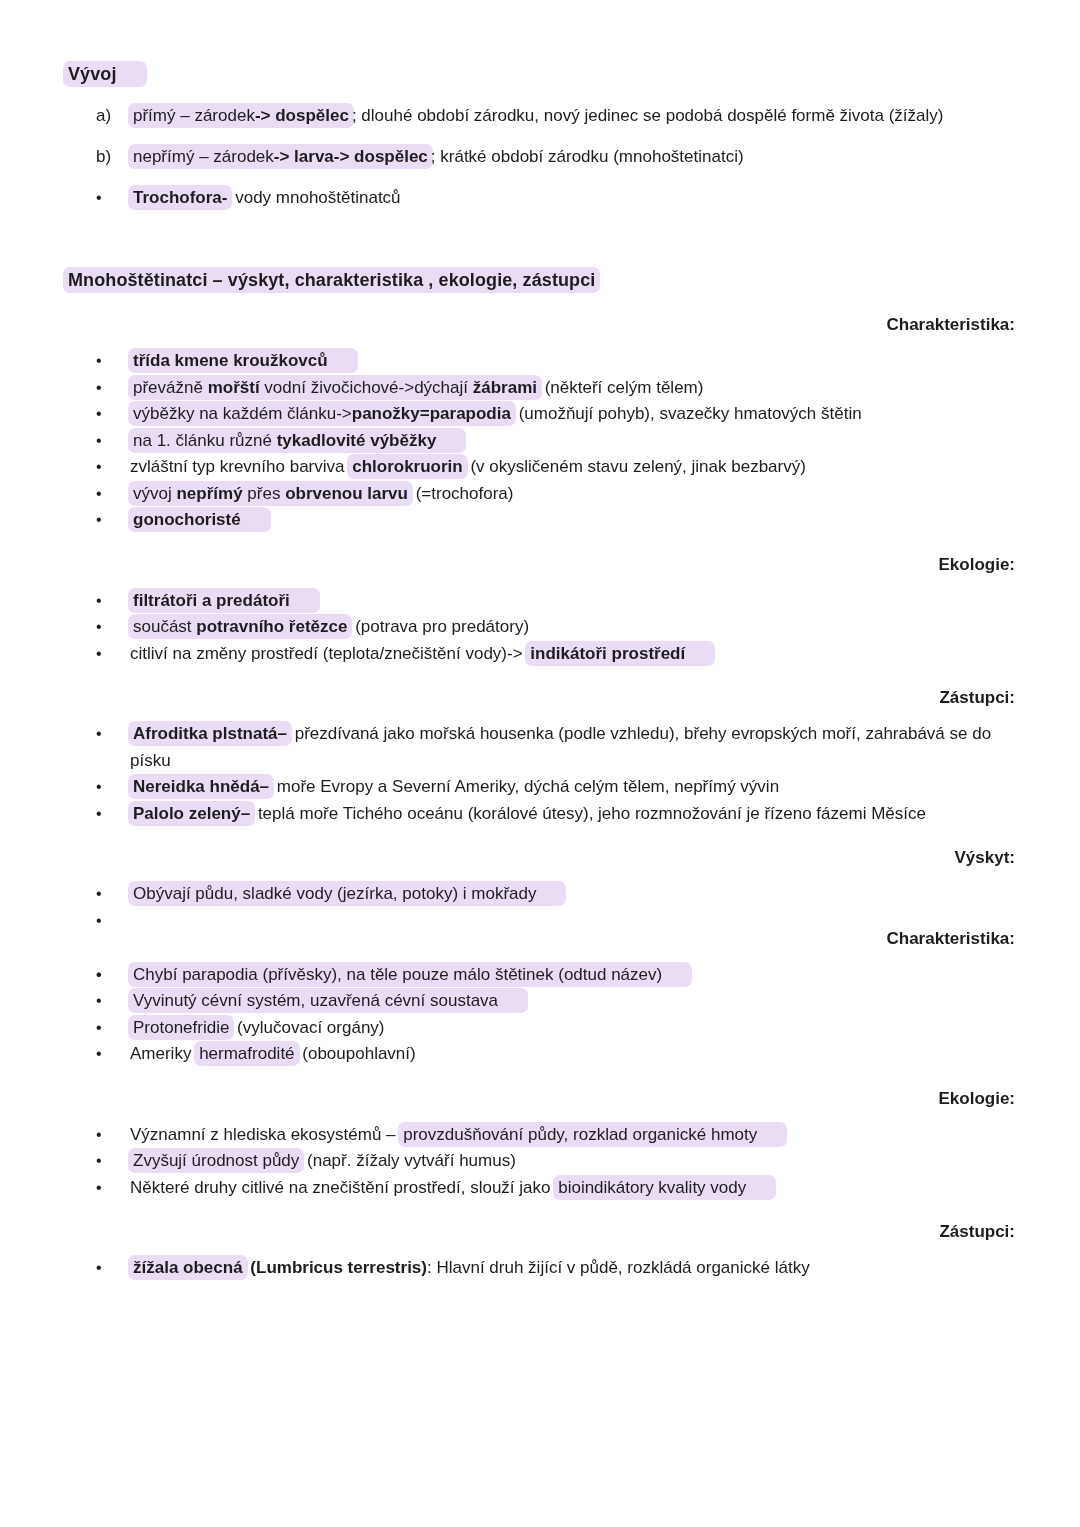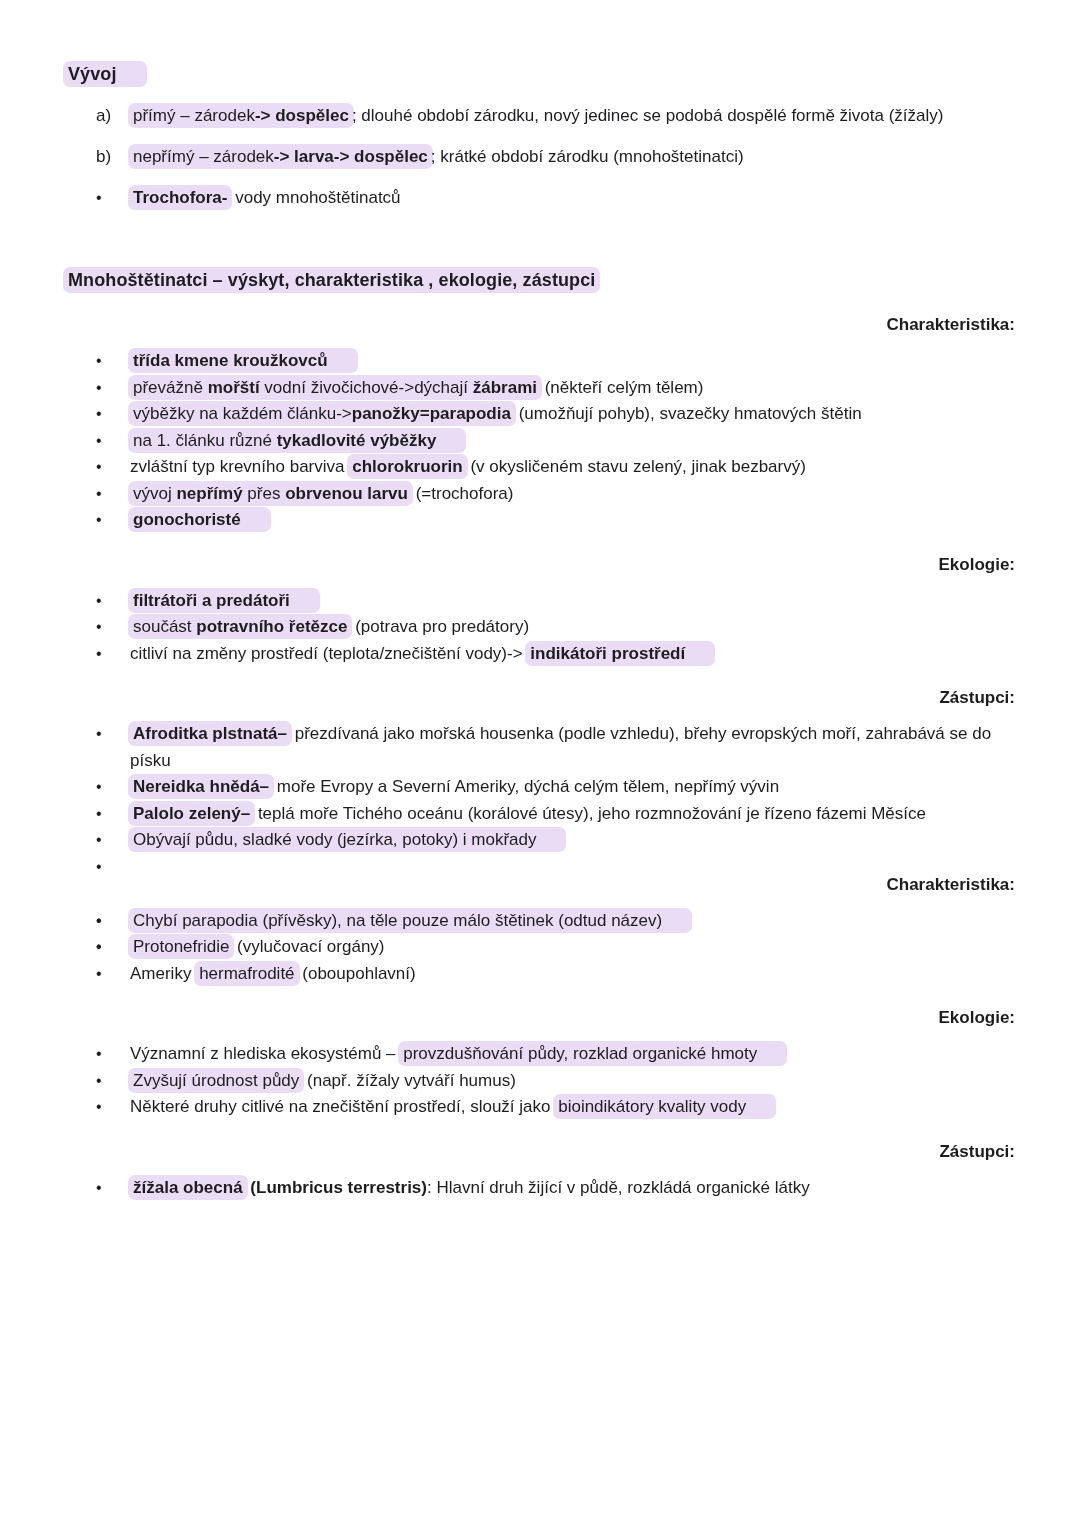--- a/index.html
+++ b/index.html
@@ -58,26 +58,27 @@
     <div class="blk b-bullet"><span class="marker">•</span><span class="hl"><span class="seg">vývoj </span><span class="seg bold">nepřímý</span><span class="seg"> přes </span><span class="seg bold">obrvenou larvu</span></span><span class="seg"> (=trochofora)</span></div>
     <div class="blk b-bullet"><span class="marker">•</span><span class="hl hl-end"><span class="seg bold">gonochoristé</span></span></div>
     <div class="blk b-label"><span class="seg bold">Ekologie:</span></div>
     <div class="blk b-bullet"><span class="marker">•</span><span class="hl hl-end"><span class="seg bold">filtrátoři a predátoři</span></span></div>
     <div class="blk b-bullet"><span class="marker">•</span><span class="hl"><span class="seg">součást </span><span class="seg bold">potravního řetězce</span></span><span class="seg"> (potrava pro predátory)</span></div>
     <div class="blk b-bullet"><span class="marker">•</span><span class="seg">citliví na změny prostředí (teplota/znečištění vody)-&gt; </span><span class="hl hl-end"><span class="seg bold">indikátoři prostředí</span></span></div>
     <div class="blk b-label"><span class="seg bold">Zástupci:</span></div>
     <div class="blk b-bullet"><span class="marker">•</span><span class="hl"><span class="seg bold">Afroditka plstnatá–</span></span><span class="seg"> přezdívaná jako mořská housenka (podle vzhledu), břehy evropských moří, zahrabává se do písku</span></div>
     <div class="blk b-bullet"><span class="marker">•</span><span class="hl"><span class="seg bold">Nereidka hnědá–</span></span><span class="seg"> moře Evropy a Severní Ameriky, dýchá celým tělem, nepřímý vývin</span></div>
     <div class="blk b-bullet"><span class="marker">•</span><span class="hl"><span class="seg bold">Palolo zelený–</span></span><span class="seg"> teplá moře Tichého oceánu (korálové útesy), jeho rozmnožování je řízeno fázemi Měsíce</span></div>
+    <div class="blk b-label"><span class="seg bold">Výskyt:</span></div>
     <div class="blk b-bullet"><span class="marker">•</span><span class="hl hl-end"><span class="seg">Obývají půdu, sladké vody (jezírka, potoky) i mokřady</span></span></div>
     <div class="blk b-bullet"><span class="marker">•</span></div>
     <div class="blk b-label"><span class="seg bold">Charakteristika:</span></div>
     <div class="blk b-bullet"><span class="marker">•</span></div>
     <div class="blk b-bullet"><span class="marker">•</span><span class="hl hl-end"><span class="seg">Chybí parapodia (přívěsky), na těle pouze málo štětinek (odtud název)</span></span></div>
-    <div class="blk b-bullet"><span class="marker">•</span></div>
+    <div class="blk b-bullet"><span class="marker">•</span><span class="hl hl-end"><span class="seg">Vyvinutý cévní systém, uzavřená cévní soustava</span></span></div>
     <div class="blk b-bullet"><span class="marker">•</span><span class="hl"><span class="seg">Protonefridie</span></span><span class="seg"> (vylučovací orgány)</span></div>
     <div class="blk b-bullet"><span class="marker">•</span><span class="seg">Ameriky </span><span class="hl"><span class="seg">hermafrodité</span></span><span class="seg"> (oboupohlavní)</span></div>
     <div class="blk b-label"><span class="seg bold">Ekologie:</span></div>
     <div class="blk b-bullet"><span class="marker">•</span><span class="seg">Významní z hlediska ekosystémů – </span><span class="hl hl-end"><span class="seg">provzdušňování půdy, rozklad organické hmoty</span></span></div>
     <div class="blk b-bullet"><span class="marker">•</span><span class="hl"><span class="seg">Zvyšují úrodnost půdy</span></span><span class="seg"> (např. žížaly vytváří humus)</span></div>
     <div class="blk b-bullet"><span class="marker">•</span><span class="seg">Některé druhy citlivé na znečištění prostředí, slouží jako </span><span class="hl hl-end"><span class="seg">bioindikátory kvality vody</span></span></div>
     <div class="blk b-label"><span class="seg bold">Zástupci:</span></div>
     <div class="blk b-bullet"><span class="marker">•</span><span class="hl"><span class="seg bold">žížala obecná</span></span><span class="seg bold"> (Lumbricus terrestris)</span><span class="seg">: Hlavní druh žijící v půdě, rozkládá organické látky</span></div>
   </div>
 

